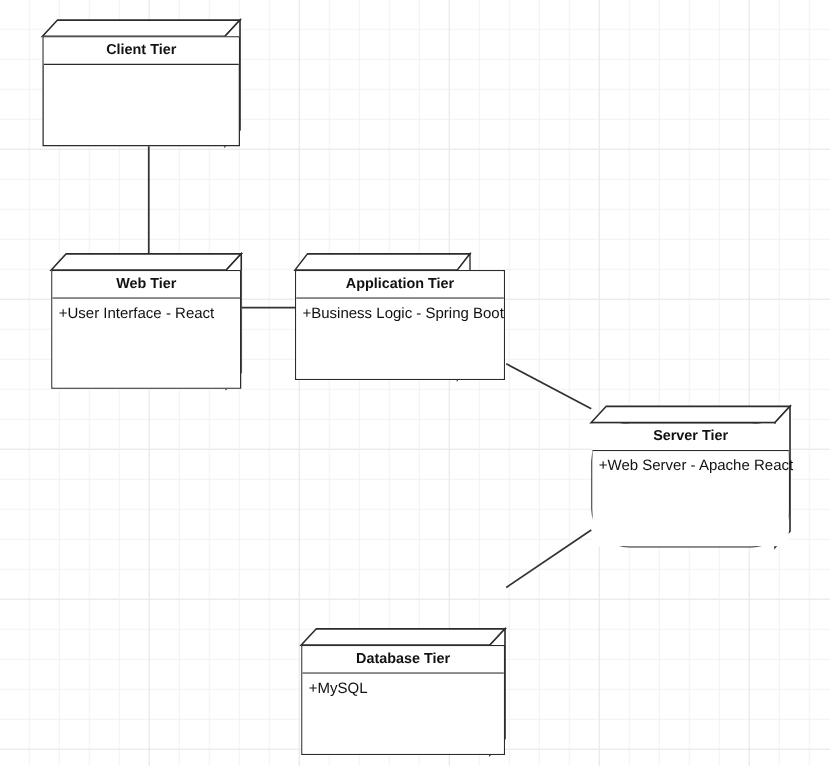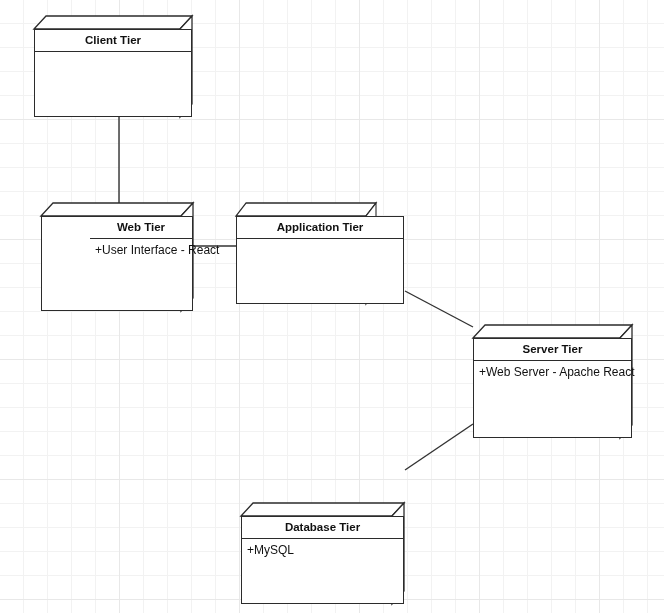--- a/index.html
+++ b/index.html
@@ -113,44 +113,47 @@
     <div class="face" style="width:158px; height:88px;">
       <div class="title">Client Tier</div>
     </div>
   </div>
 
   <div class="node" id="n-web-tier" style="left:41px; top:203px; width:152px; height:108px;">
     <svg class="depth" viewBox="0 0 165 108" xmlns="http://www.w3.org/2000/svg" preserveAspectRatio="none">
       <polygon points="0,13 13,0 165,0 152,13" fill="#ffffff" stroke="#2b2b2b" stroke-width="1.4"></polygon>
       <polygon points="152,13 165,0 165,95 152,108" fill="#ffffff" stroke="#2b2b2b" stroke-width="1.4"></polygon>
     </svg>
-    <div class="face" style="width:152px; height:95px;padding-left:48px;">
+    <div class="face" style="width:152px; height:95px;">
       <div class="title">Web Tier</div>
       <div class="body">
         <div class="member">+User Interface - React</div>
       </div>
     </div>
   </div>
 
   <div class="node" id="n-application-tier" style="left:236px; top:203px; width:140px; height:101px;">
     <svg class="depth" viewBox="0 0 181 101" xmlns="http://www.w3.org/2000/svg" preserveAspectRatio="none">
       <polygon points="0,13 13,0 181,0 168,13" fill="#ffffff" stroke="#2b2b2b" stroke-width="1.4"></polygon>
       <polygon points="168,13 181,0 181,88 168,101" fill="#ffffff" stroke="#2b2b2b" stroke-width="1.4"></polygon>
     </svg>
     <div class="face" style="width:168px; height:88px;">
       <div class="title">Application Tier</div>
+      <div class="body">
+        <div class="member">+Business Logic - Spring Boot</div>
+      </div>
     </div>
   </div>
 
   <div class="node" id="n-server-tier" style="left:473px; top:325px; width:159px; height:113px;">
     <svg class="depth" viewBox="0 0 172 113" xmlns="http://www.w3.org/2000/svg" preserveAspectRatio="none">
       <polygon points="0,13 13,0 172,0 159,13" fill="#ffffff" stroke="#2b2b2b" stroke-width="1.4"></polygon>
       <polygon points="159,13 172,0 172,100 159,113" fill="#ffffff" stroke="#2b2b2b" stroke-width="1.4"></polygon>
     </svg>
-    <div class="face" style="width:159px; height:100px;">
+    <div class="face" style="width:159px; height:100px;border-radius:31px;">
       <div class="title">Server Tier</div>
       <div class="body">
         <div class="member">+Web Server - Apache React</div>
       </div>
     </div>
   </div>
 
   <div class="node" id="n-database-tier" style="left:241px; top:483px; width:163px; height:101px;margin-top:20px;">
     <svg class="depth" viewBox="0 0 176 101" xmlns="http://www.w3.org/2000/svg" preserveAspectRatio="none">
       <polygon points="0,13 13,0 176,0 163,13" fill="#ffffff" stroke="#2b2b2b" stroke-width="1.4"></polygon>

